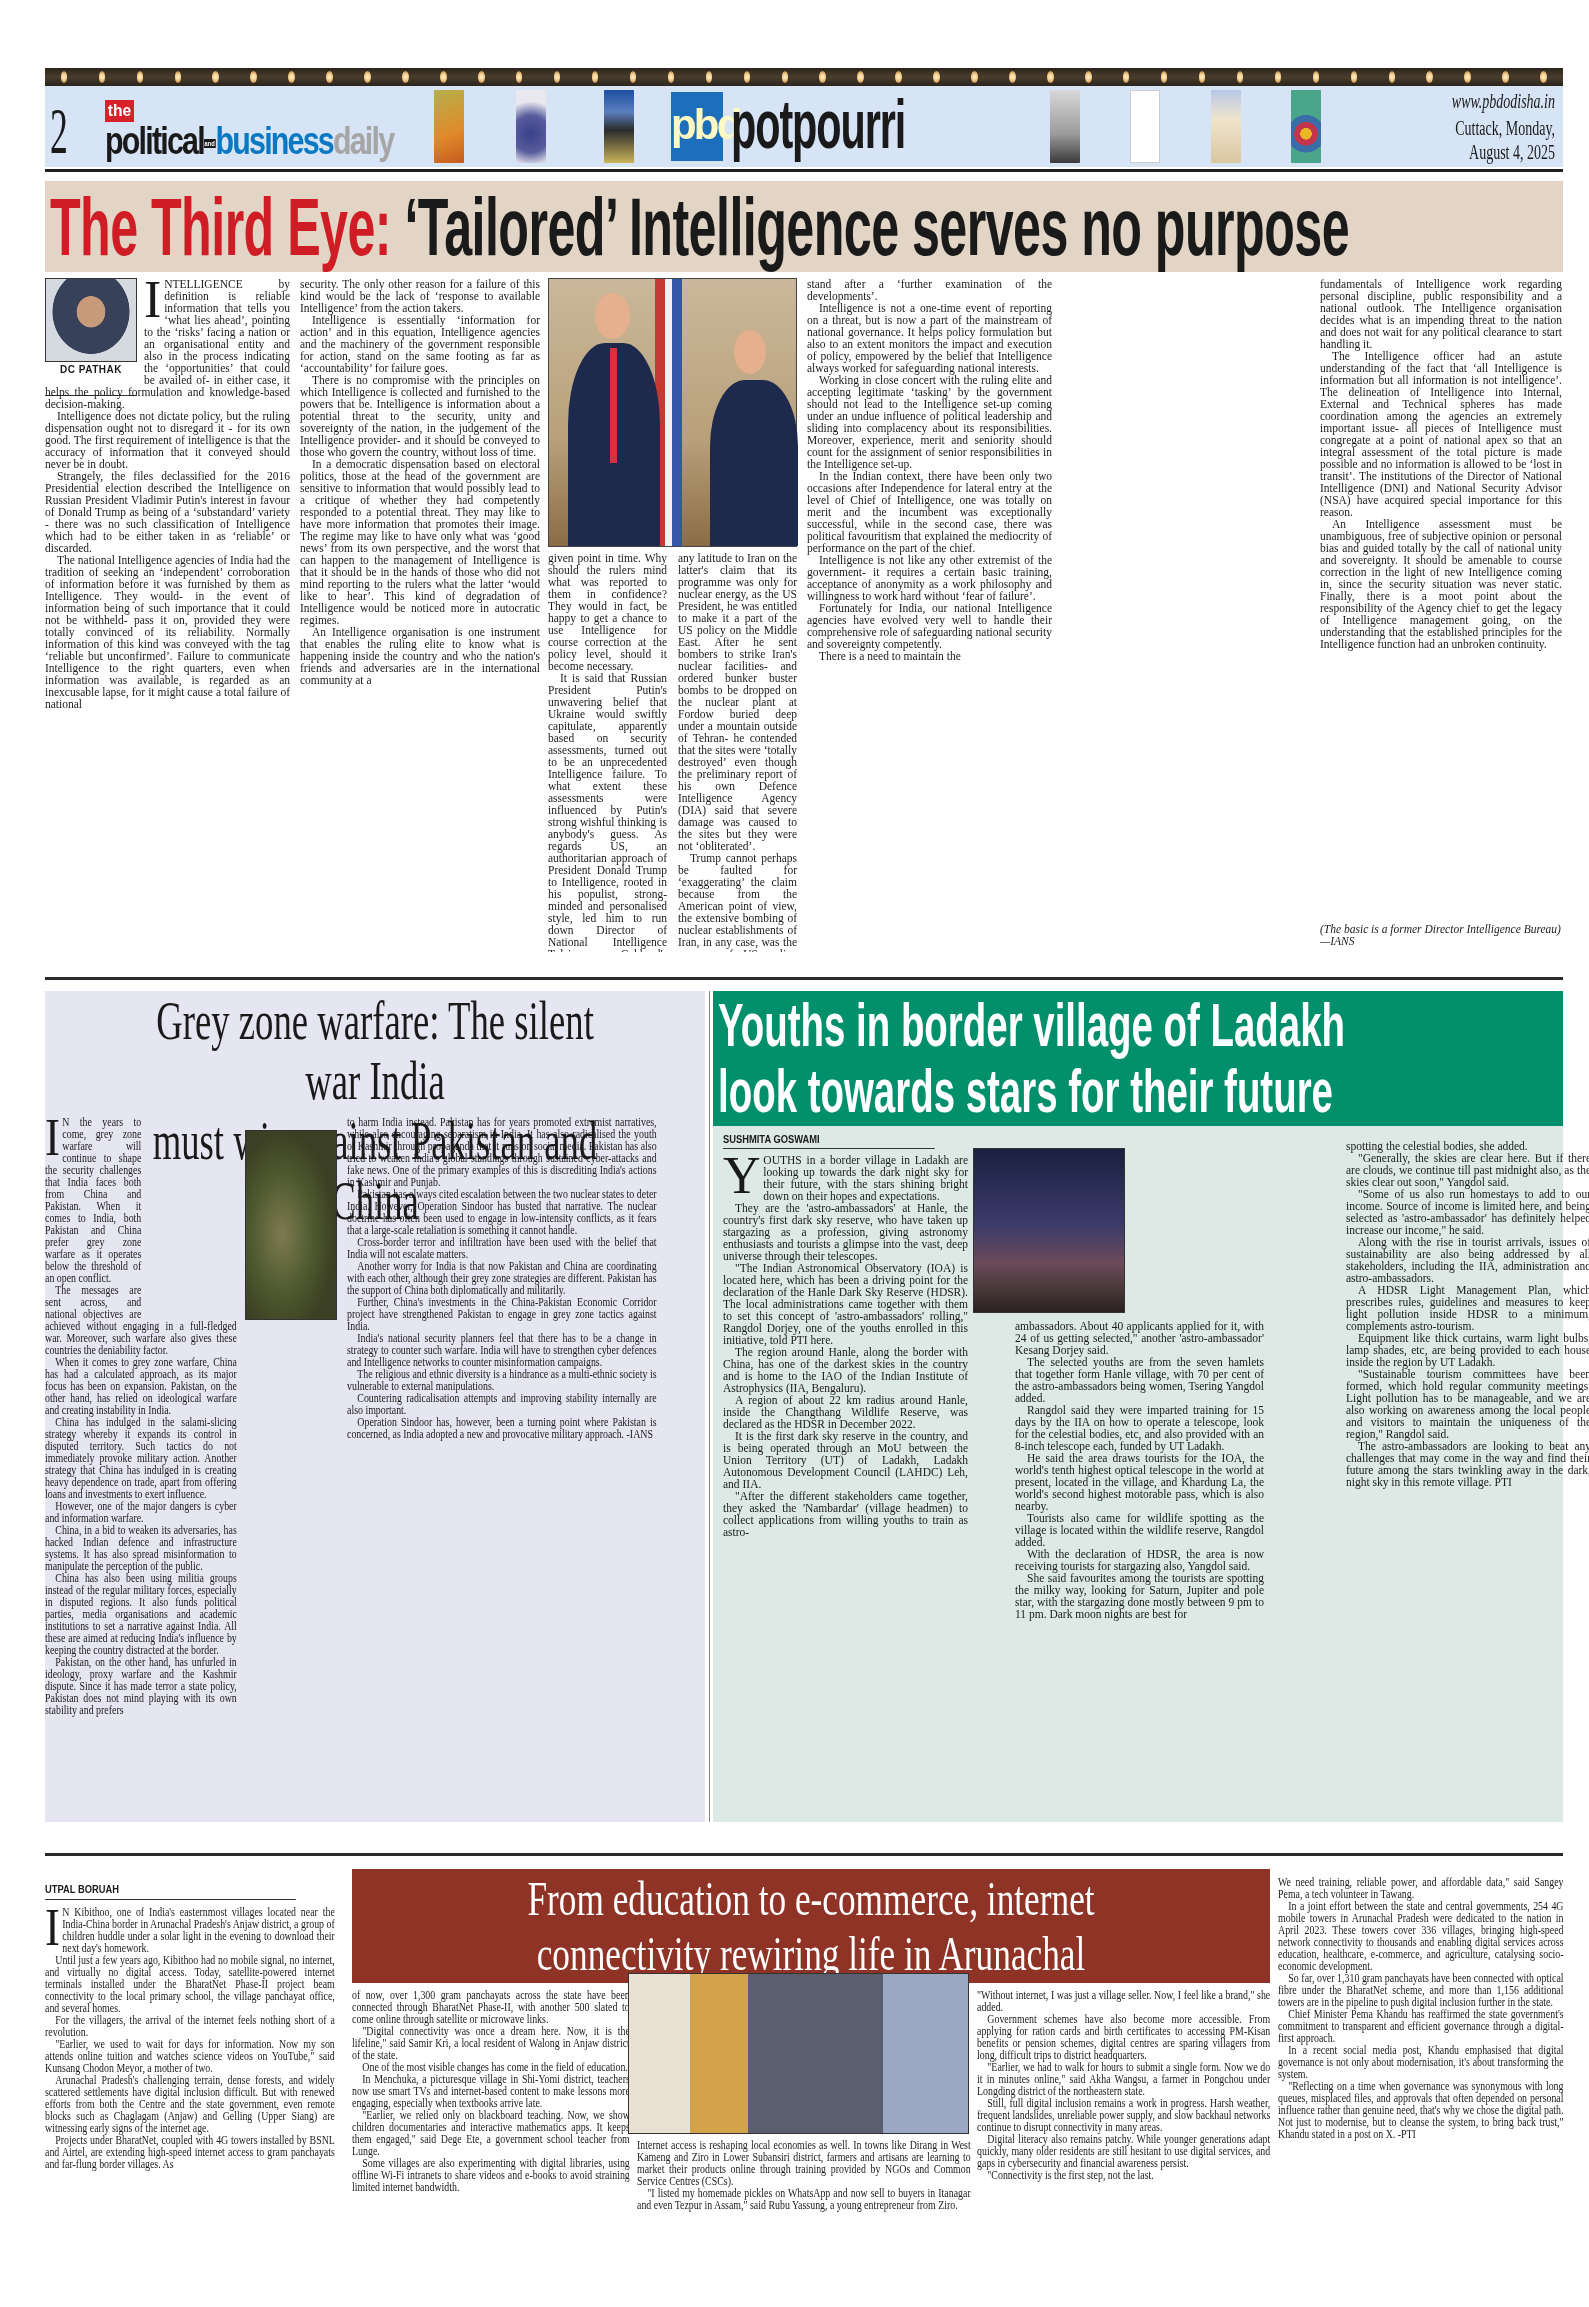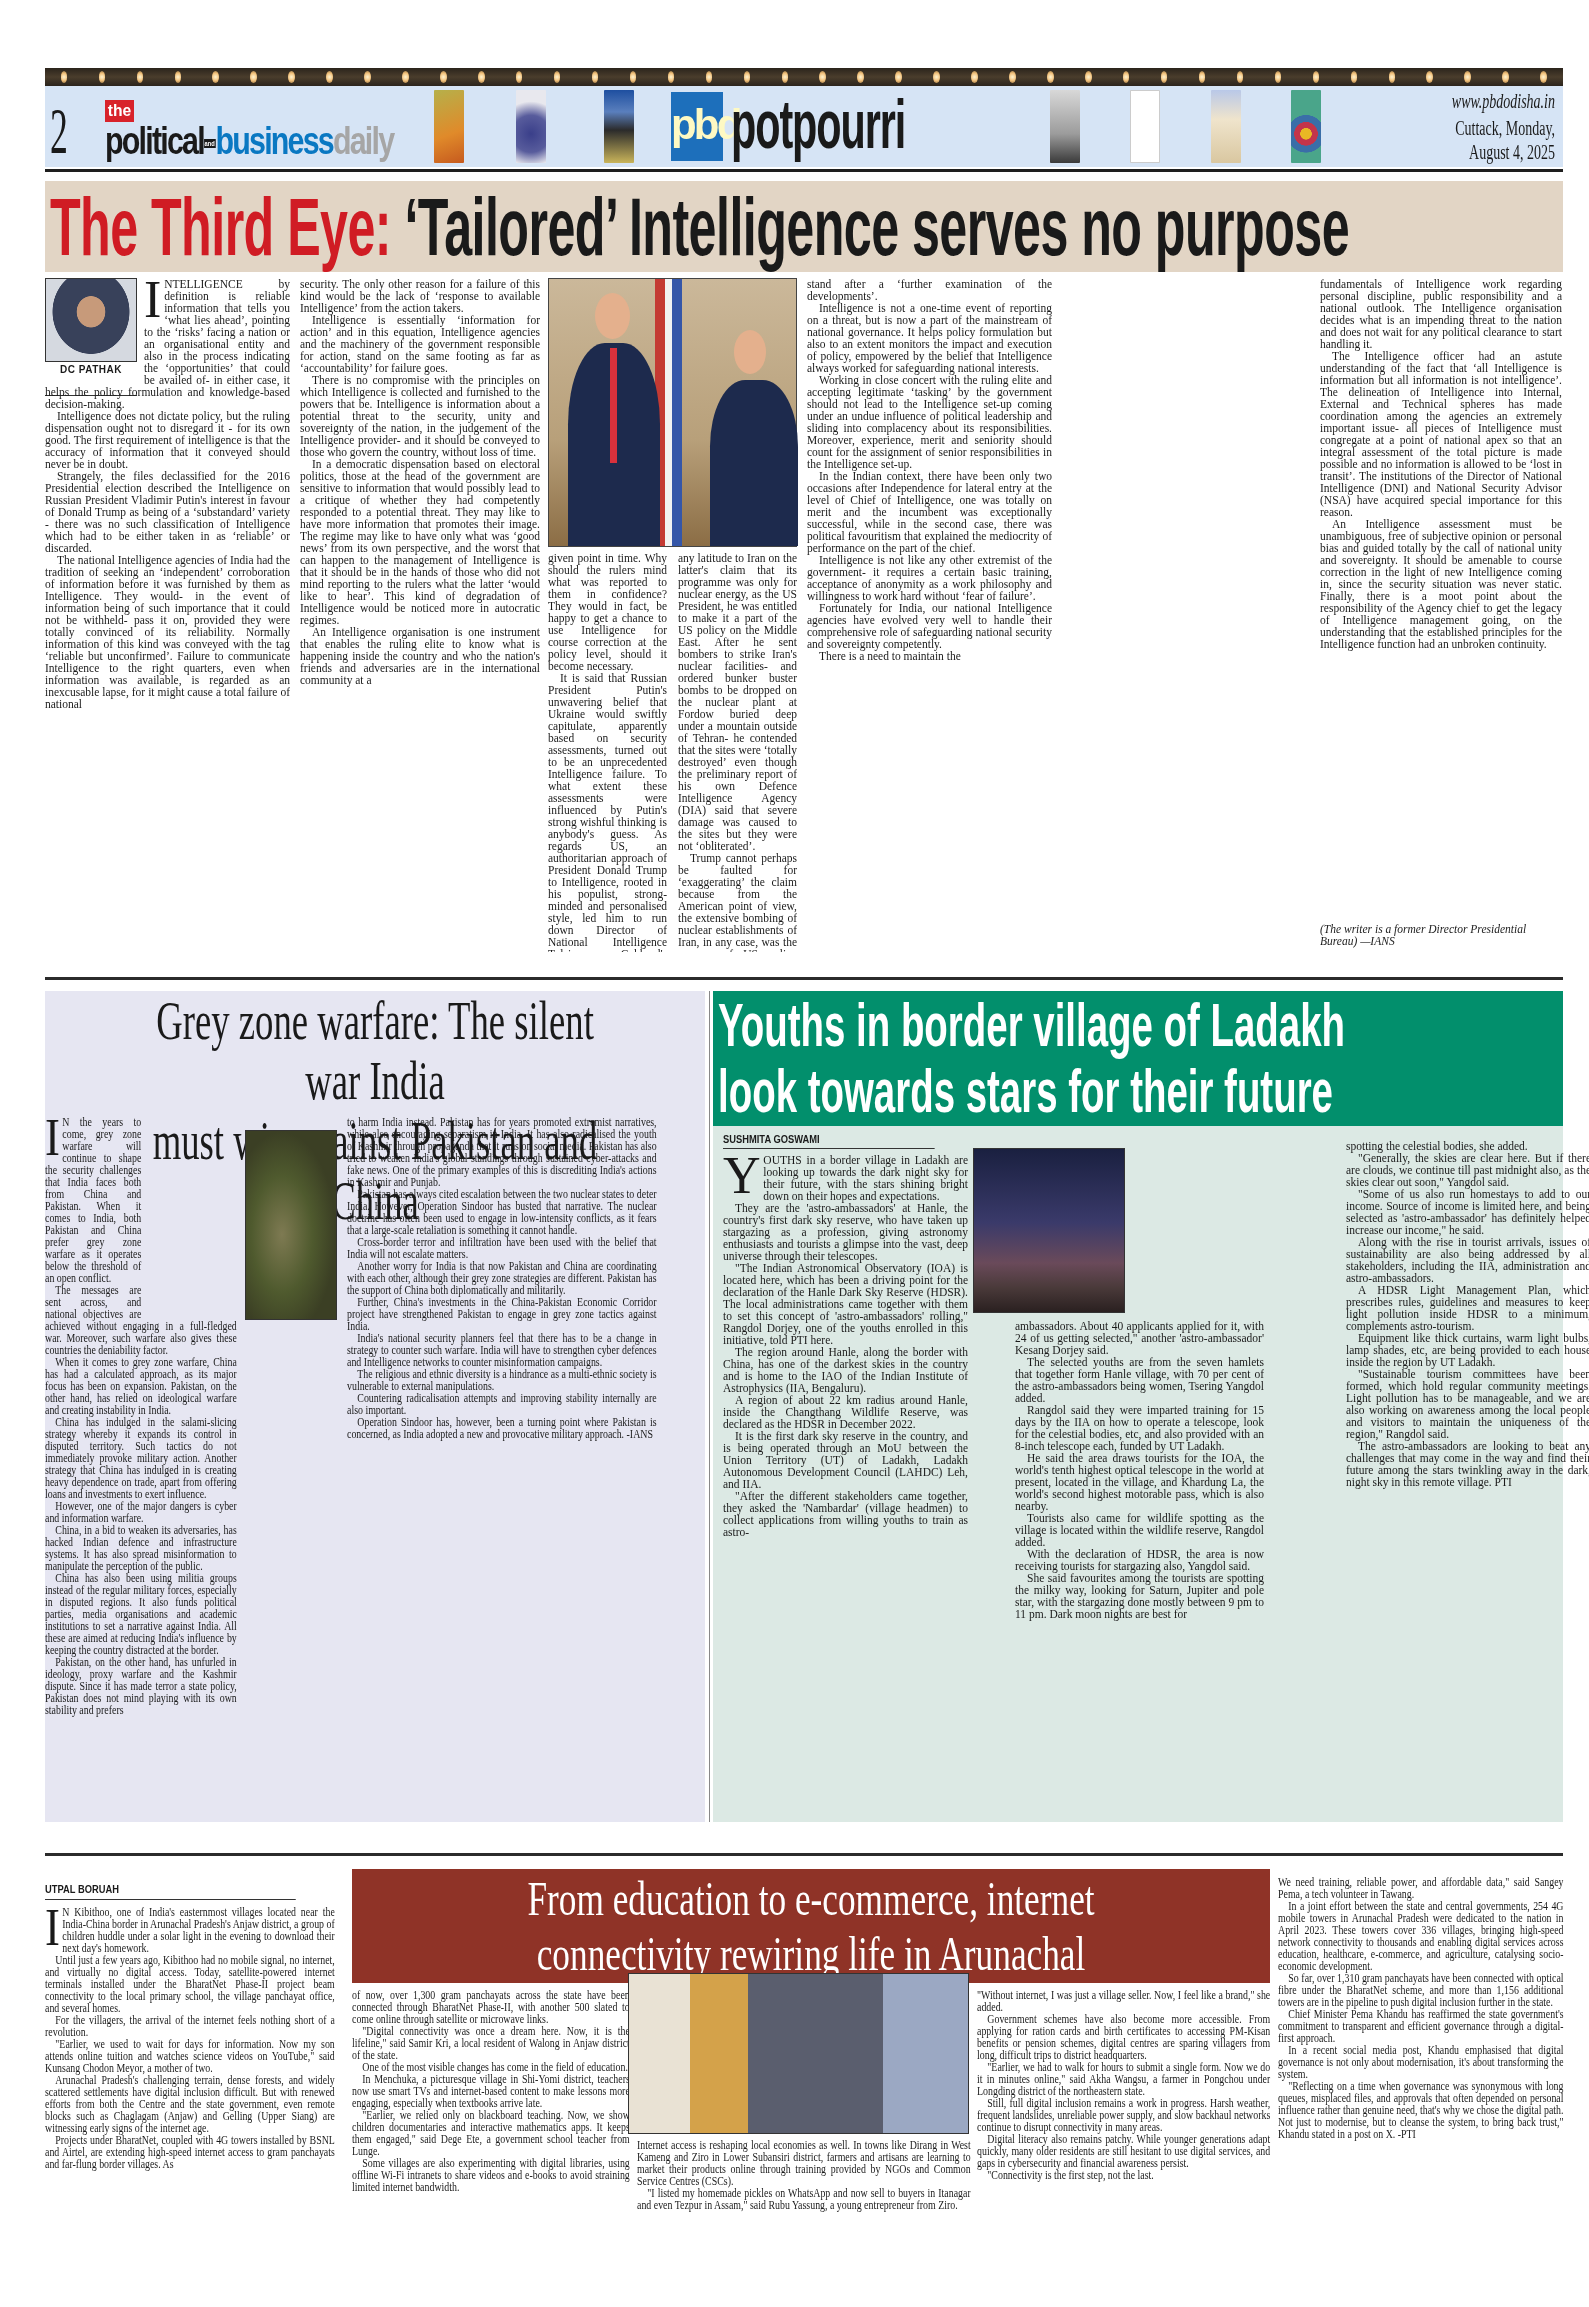--- a/index.html
+++ b/index.html
@@ -206,21 +206,21 @@
     </div>
   </div>
 <div class="abs col" style="left:1061px;top:278px;width:245px;height:674px;"></div>
 <div class="abs col" style="left:1320px;top:278px;width:242px;height:646px;">
     <div>
       <p class="first">fundamentals of Intelligence work regarding personal discipline, public responsibility and a national outlook. The Intelligence organisation decides what is an impending threat to the nation and does not wait for any political clearance to start handling it.</p>
       <p>The Intelligence officer had an astute understanding of the fact that ‘all Intelligence is information but all information is not intelligence’. The delineation of Intelligence into Internal, External and Technical spheres has made coordination among the agencies an extremely important issue- all pieces of Intelligence must congregate at a point of national apex so that an integral assessment of the total picture is made possible and no information is allowed to be ‘lost in transit’. The institutions of the Director of National Intelligence (DNI) and National Security Advisor (NSA) have acquired special importance for this reason.</p>
       <p>An Intelligence assessment must be unambiguous, free of subjective opinion or personal bias and guided totally by the call of national unity and sovereignty. It should be amenable to course correction in the light of new Intelligence coming in, since the security situation was never static. Finally, there is a moot point about the responsibility of the Agency chief to get the legacy of Intelligence management going, on the understanding that the established principles for the Intelligence function had an unbroken continuity.</p>
     </div>
   </div>
-<div class="abs col" style="left:1320px;top:923px;width:242px;height:28px;font-style:italic;text-align:left;">(The writer is a former Director Presidential Bureau) —IANS</div>
+<div class="abs col" style="left:1320px;top:923px;width:242px;height:28px;font-style:italic;text-align:left;">(The basic is a former Director Intelligence Bureau) —IANS</div>
 
 <div class="abs rule" style="left:45px;top:977px;width:1518px;"></div>
 
 <div class="abs sec-lav"></div>
 <div class="abs sec-green"></div>
 <div class="abs vsep"></div>
 
 <div class="abs hl2">
   <div>Grey zone warfare: The silent war India</div>
   <div>must win against Pakistan and China</div>

